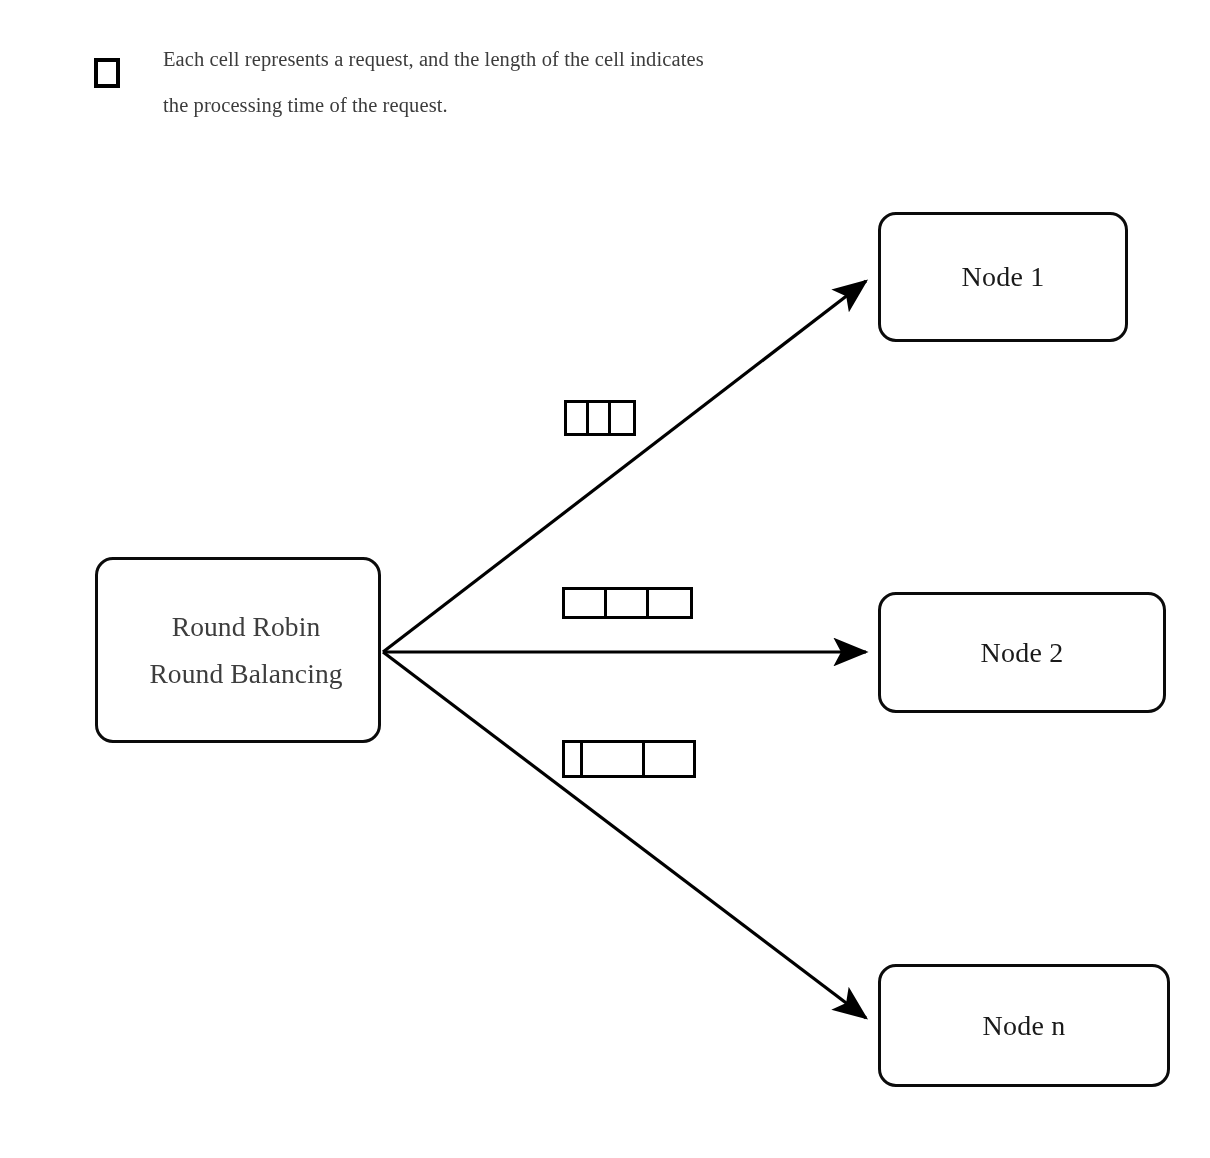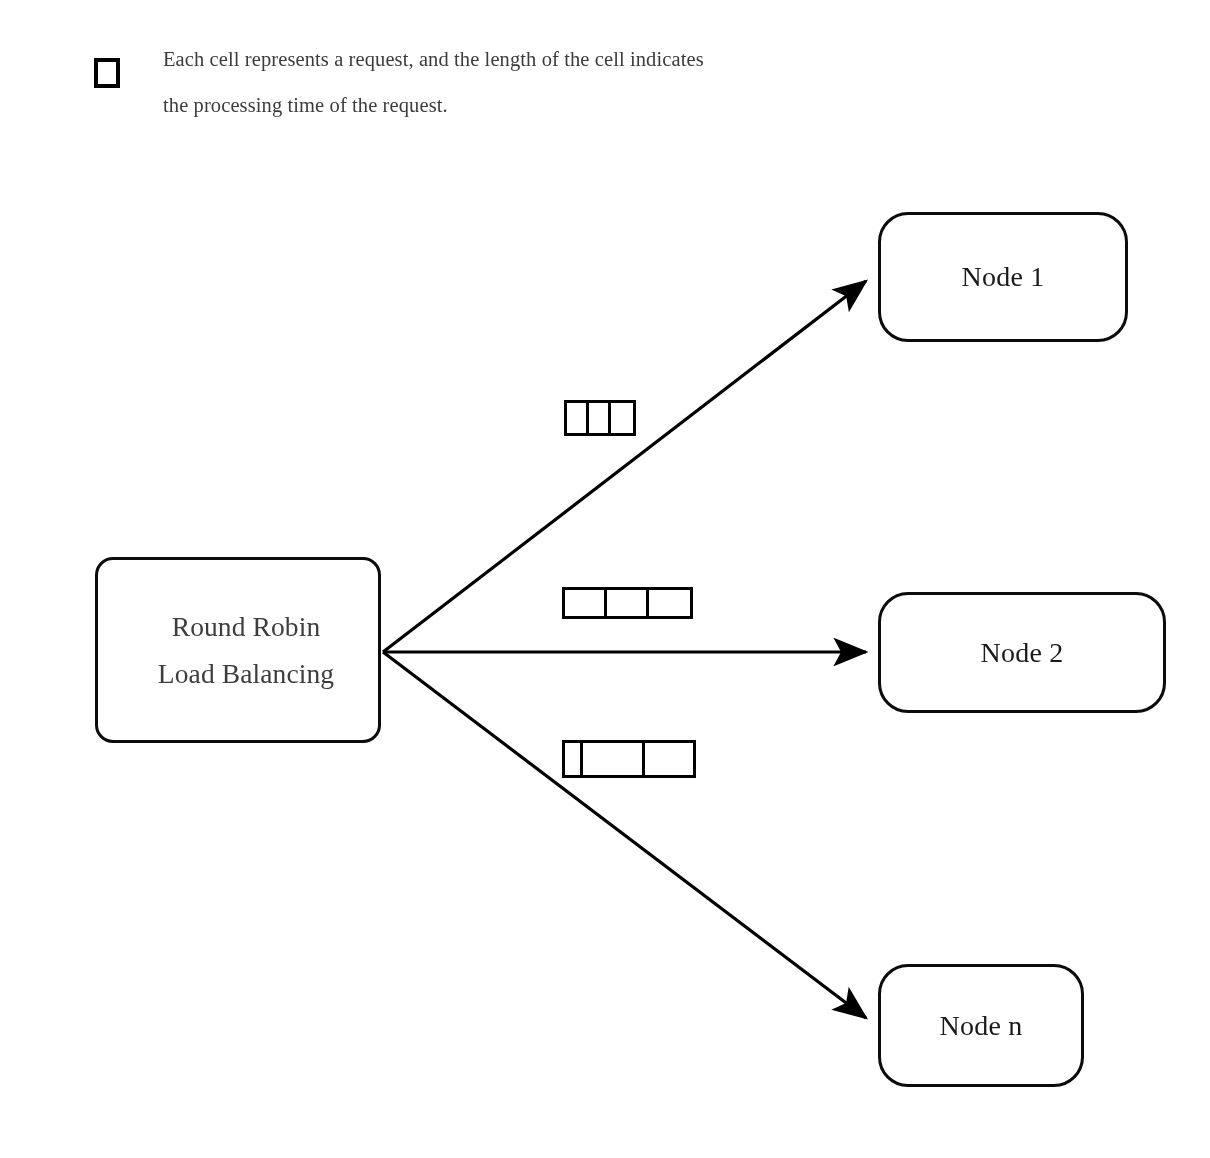--- a/index.html
+++ b/index.html
@@ -49,21 +49,21 @@
     line-height: 46px;
     letter-spacing: 0.1px;
     white-space: pre-line;
   }
 
   
   .node-box {
     position: absolute;
     box-sizing: border-box;
     border: 3px solid #0b0b0b;
-    border-radius: 30px;
+    border-radius: 18px;
     background: #ffffff;
     display: flex;
     align-items: center;
     justify-content: center;
     text-align: center;
   }
   .node-label {
     font-size: 28px;
     color: #1a1a1a;
     letter-spacing: 0.2px;
@@ -86,21 +86,21 @@
   .source-line {
     font-size: 27.5px;
     color: #3d3d3d;
     line-height: 1.72;
     letter-spacing: 0.1px;
     white-space: nowrap;
   }
 
   #node-1  { left: 878px; top: 212px; width: 250px; height: 130px; }
   #node-2  { left: 878px; top: 592px; width: 288px; height: 121px; }
-  #node-n  { left: 878px; top: 964px; width: 206px; height: 123px; }
+  #node-n  { left: 878px; top: 964px; width: 292px; height: 123px; }
   #source  { left: 95px;  top: 557px; width: 286px; height: 186px; }
 
   
   #edges {
     position: absolute;
     left: 0;
     top: 0;
     width: 1210px;
     height: 1158px;
     pointer-events: none;
@@ -145,21 +145,21 @@
         <path d="M0,0 L11,4.5 L0,9 L2.4,4.5 Z" fill="#000000"></path>
       </marker>
     </defs>
     <line x1="383" y1="652" x2="866" y2="281" stroke="#000000" stroke-width="3.2" marker-end="url(#arrowhead)"></line>
     <line x1="383" y1="652" x2="866" y2="652" stroke="#000000" stroke-width="3.2" marker-end="url(#arrowhead)"></line>
     <line x1="383" y1="652" x2="866" y2="1018" stroke="#000000" stroke-width="3.2" marker-end="url(#arrowhead)"></line>
   </svg>
 
   <div class="source-box" id="source">
     <div class="source-line">Round Robin</div>
-    <div class="source-line">Load Balancing</div>
+    <div class="source-line">Round Balancing</div>
   </div>
 
   <div class="node-box" id="node-1">
     <span class="node-label">Node 1</span>
   </div>
   <div class="node-box" id="node-2">
     <span class="node-label">Node 2</span>
   </div>
   <div class="node-box" id="node-n">
     <span class="node-label">Node n</span>

